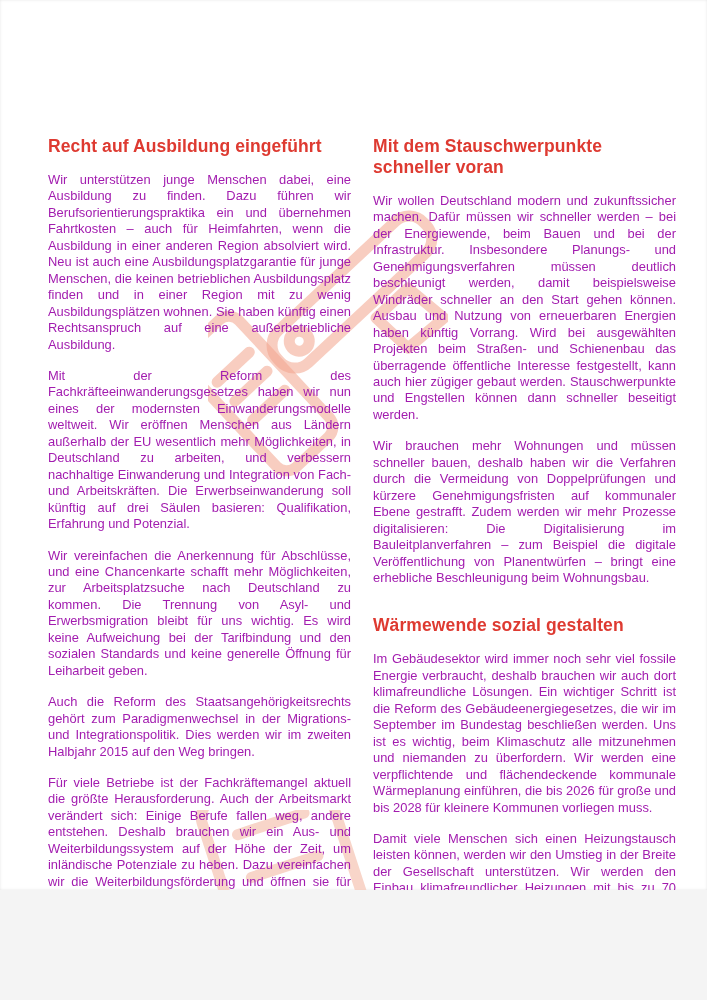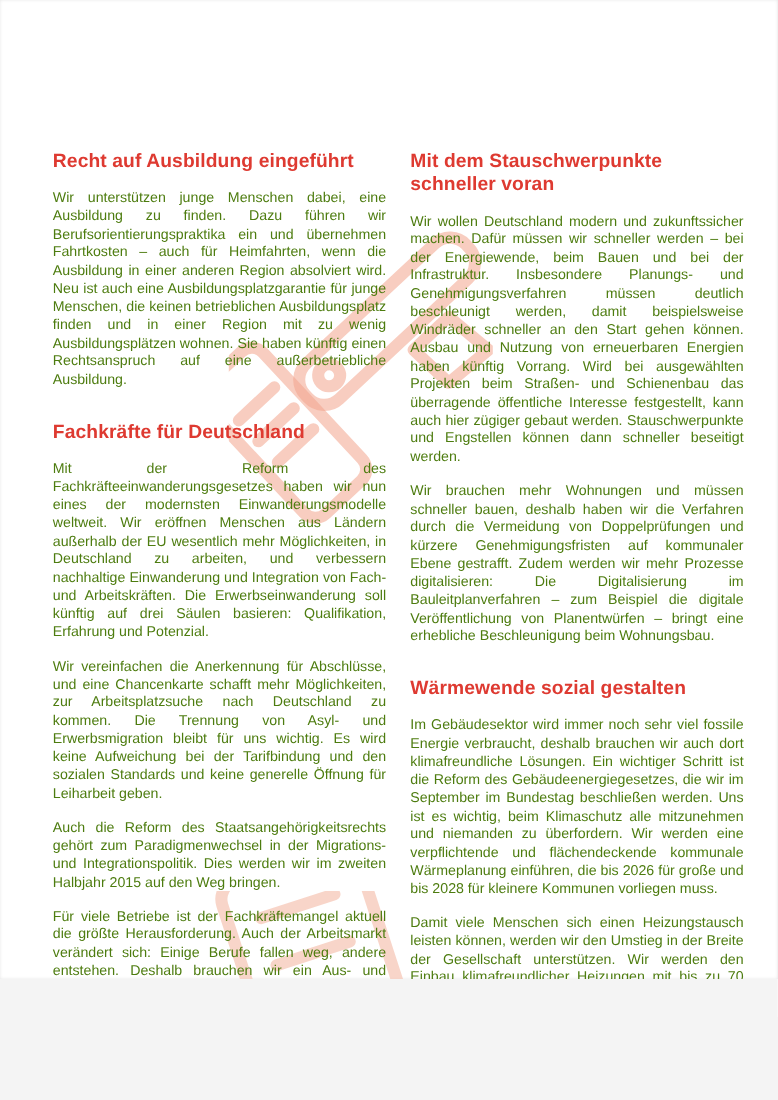--- a/index.html
+++ b/index.html
@@ -29,21 +29,21 @@
   .col h2 {
     color: #de3a31;
     font-size: 17.5px;
     line-height: 21px;
     font-weight: bold;
     margin: 29px 0 12px 0;
     letter-spacing: 0.1px;
   }
   .col section:first-child h2 { margin-top: 0; }
   .col p {
-    color: #4d7c0f;
+    color: #a21caf;
     font-size: 12.9px;
     line-height: 16.45px;
     text-align: justify;
     margin: 15px 0 0 0;
   }
   .page-number {
     position: absolute;
     left: 48px; top: 951px;
     color: #0c4a6e;
     font-size: 12.5px;
@@ -85,21 +85,20 @@
   </div>
 
   <div class="columns">
 
     <div class="col">
       <section>
         <h2>Recht auf Ausbildung eingeführt</h2>
         <p>Wir unterstützen junge Menschen dabei, eine Ausbildung zu finden. Dazu führen wir Berufsorientierungspraktika ein und übernehmen Fahrtkosten – auch für Heimfahrten, wenn die Ausbildung in einer anderen Region absolviert wird. Neu ist auch eine Ausbildungsplatzgarantie für junge Menschen, die keinen betrieblichen Ausbildungsplatz finden und in einer Region mit zu wenig Ausbildungsplätzen wohnen. Sie haben künftig einen Rechtsanspruch auf eine außerbetriebliche Ausbildung.</p>
       </section>
       <section>
-        <h2>Fachkräfte für Deutschland</h2>
         <p>Mit der Reform des Fachkräfteeinwanderungsgesetzes haben wir nun eines der modernsten Einwanderungsmodelle weltweit. Wir eröffnen Menschen aus Ländern außerhalb der EU wesentlich mehr Möglichkeiten, in Deutschland zu arbeiten, und verbessern nachhaltige Einwanderung und Integration von Fach- und Arbeitskräften. Die Erwerbseinwanderung soll künftig auf drei Säulen basieren: Qualifikation, Erfahrung und Potenzial.</p>
         <p>Wir vereinfachen die Anerkennung für Abschlüsse, und eine Chancenkarte schafft mehr Möglichkeiten, zur Arbeitsplatzsuche nach Deutschland zu kommen. Die Trennung von Asyl- und Erwerbsmigration bleibt für uns wichtig. Es wird keine Aufweichung bei der Tarifbindung und den sozialen Standards und keine generelle Öffnung für Leiharbeit geben.</p>
         <p>Auch die Reform des Staatsangehörigkeitsrechts gehört zum Paradigmenwechsel in der Migrations- und Integrationspolitik. Dies werden wir im zweiten Halbjahr 2015 auf den Weg bringen.</p>
       </section>
       <section>
         <p>Für viele Betriebe ist der Fachkräftemangel aktuell die größte Herausforderung. Auch der Arbeitsmarkt verändert sich: Einige Berufe fallen weg, andere entstehen. Deshalb brauchen wir ein Aus- und Weiterbildungssystem auf der Höhe der Zeit, um inländische Potenziale zu heben. Dazu vereinfachen wir die Weiterbildungsförderung und öffnen sie für alle Betriebe. Die Fördersätze werden auf die maximale Höhe festgeschrieben. Zudem führen wir ein Qualifizierungsgeld ein. Damit ermöglichen wir Beschäftigten in Betrieben im Strukturwandel, sich zu Fachkräften weiterzuentwickeln. Während der Weiterbildung tragen die Betriebe die Weiterbildungskosten, und die Beschäftigten erhalten das Qualifizierungsgeld als Lohnersatzleistung.</p>
       </section>
     </div>
 
     <div class="col">

